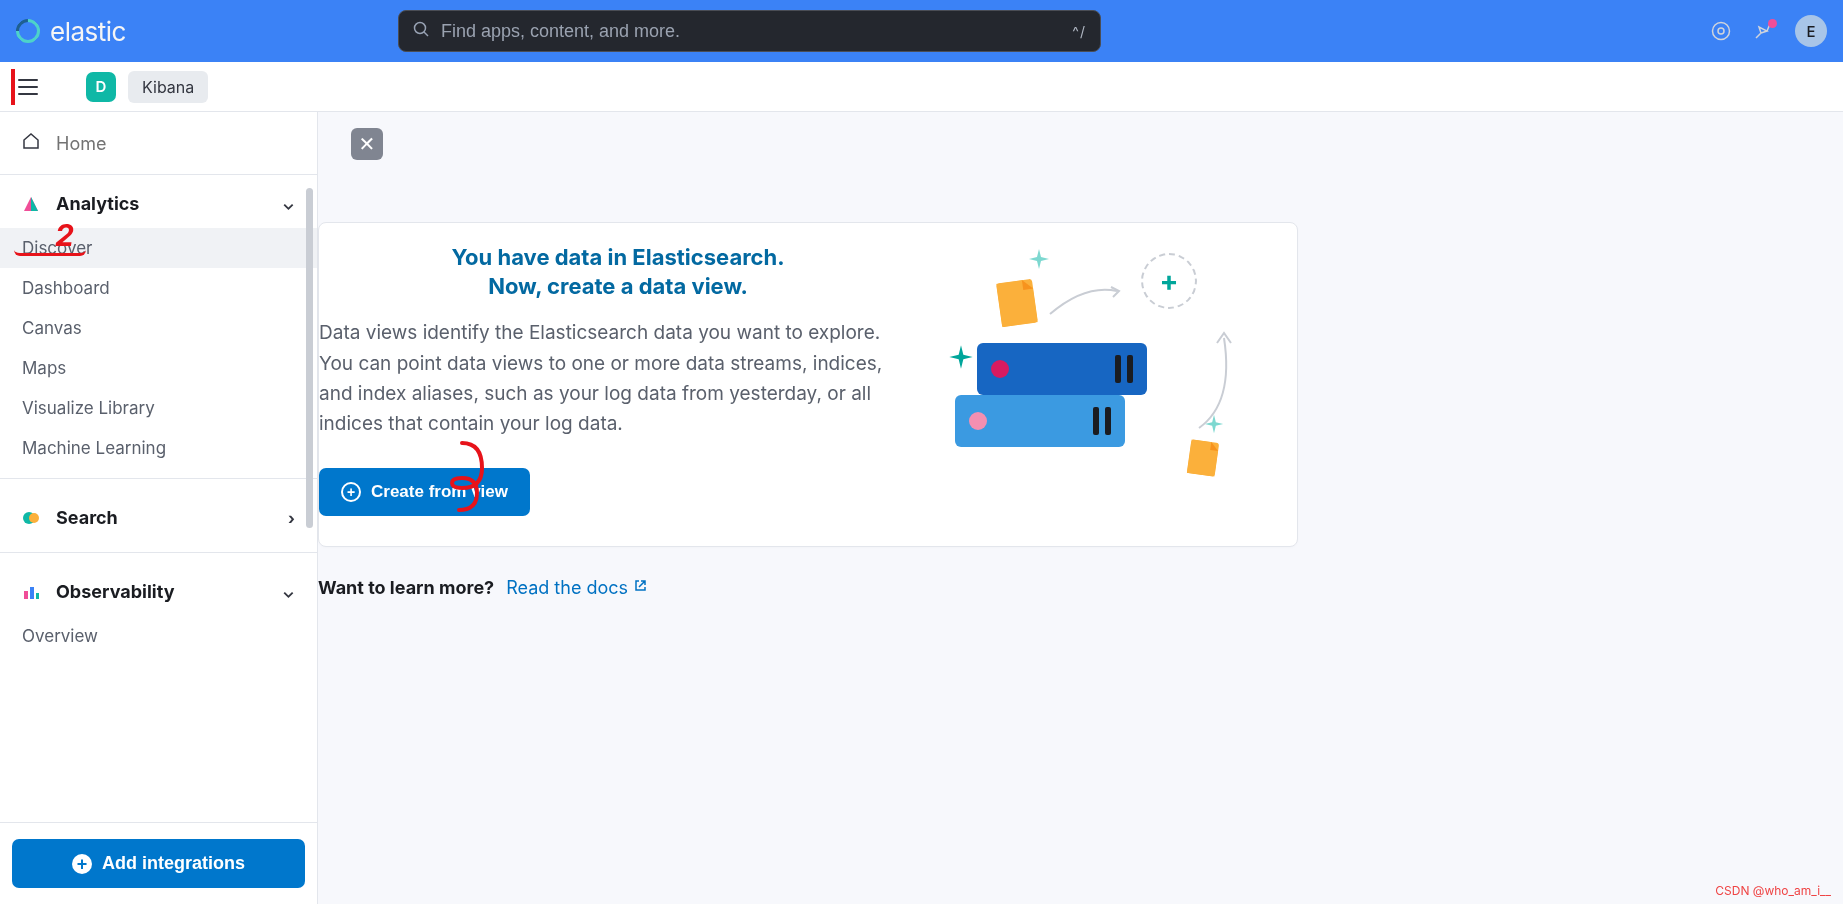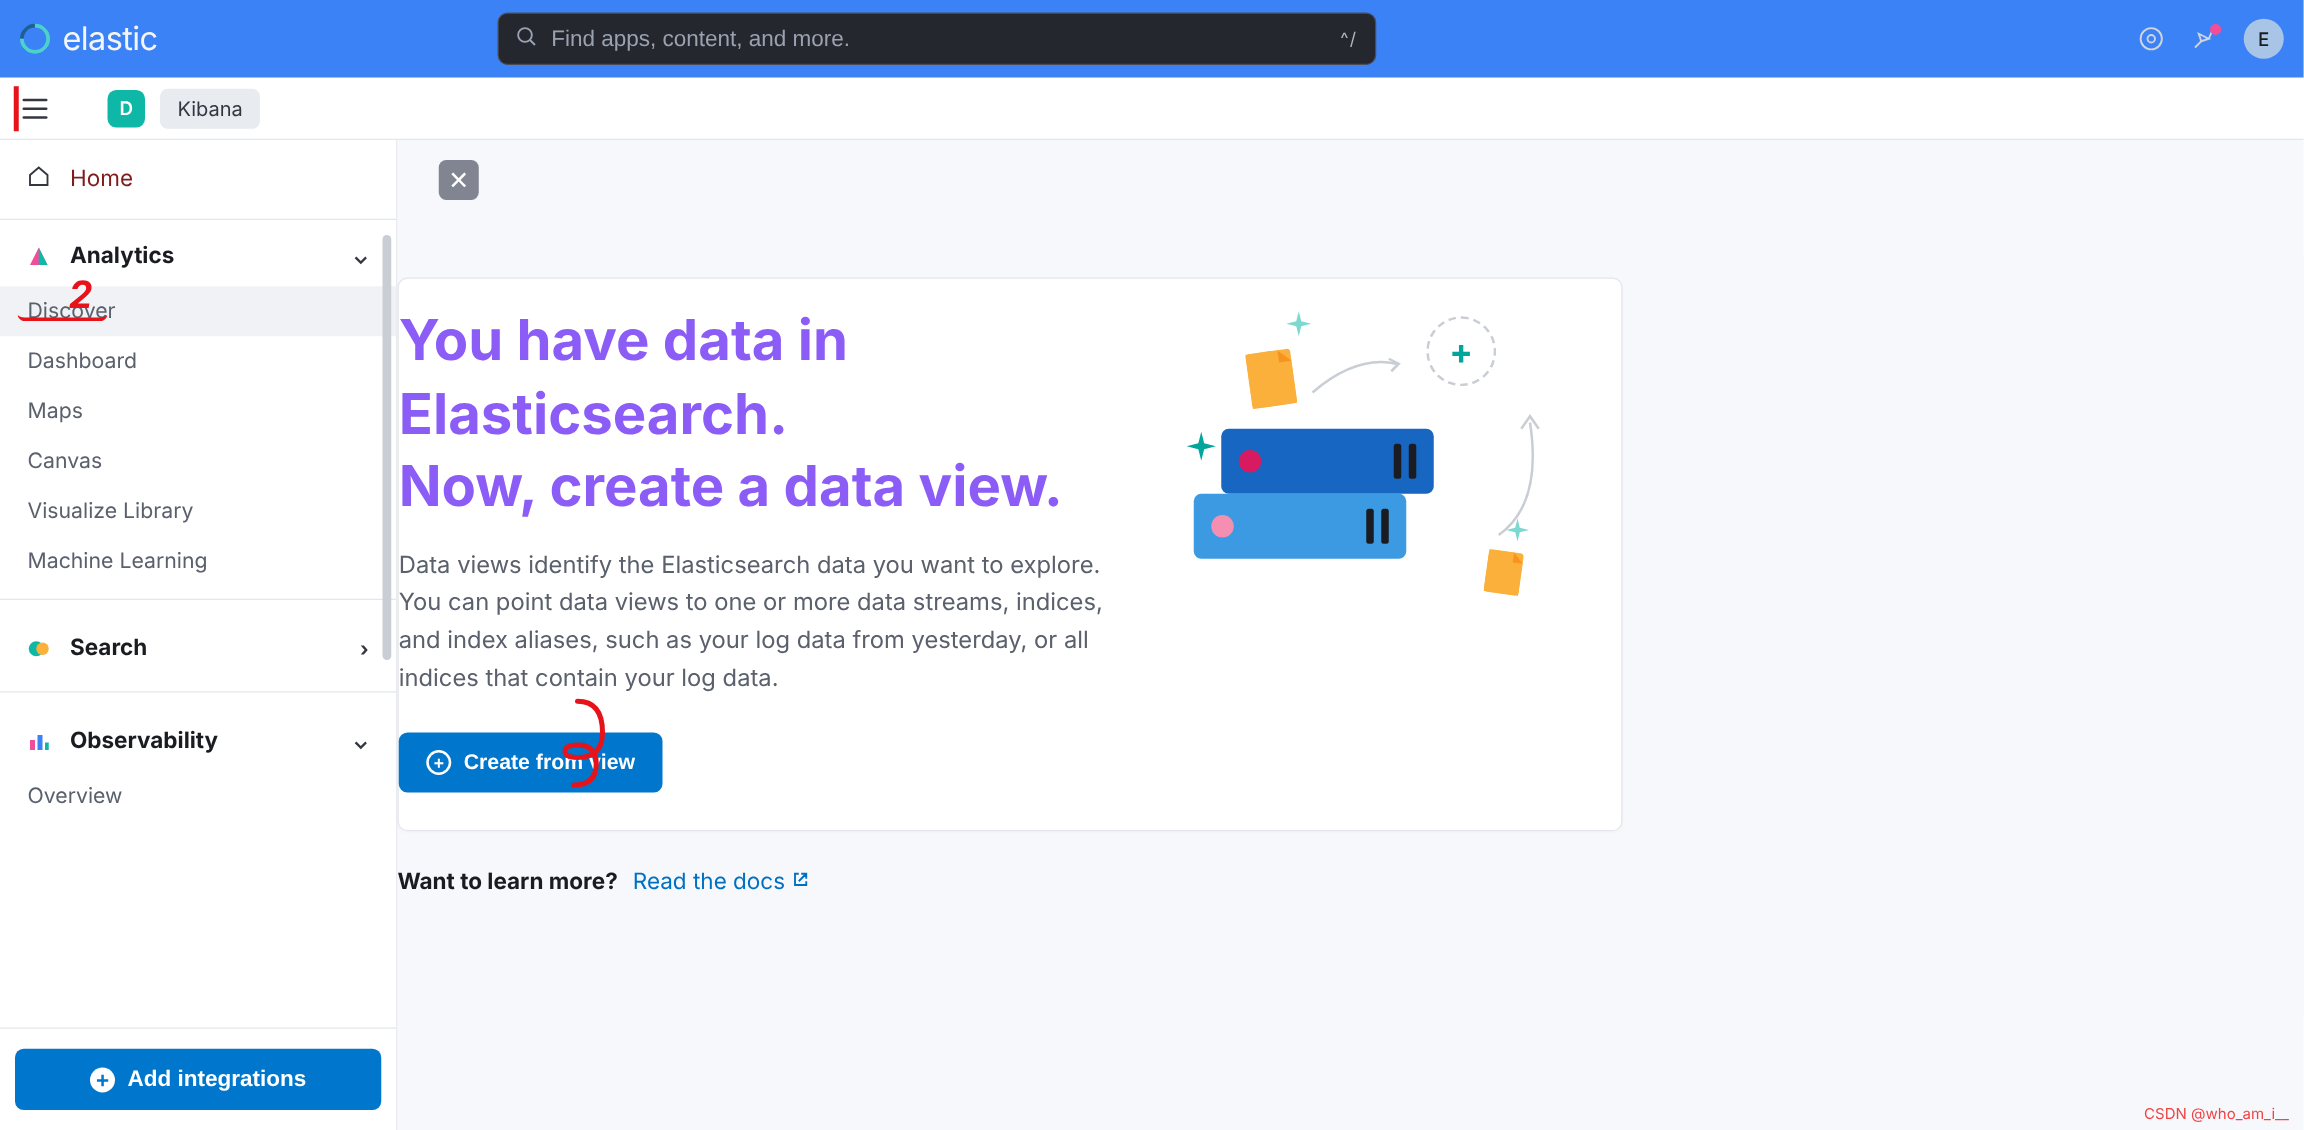--- a/index.html
+++ b/index.html
@@ -173,21 +173,21 @@
       top: 76px;
       height: 340px;
     }
     .nav-home {
       display: flex;
       align-items: center;
       gap: 16px;
       padding: 20px 22px;
       font-size: 18px;
       border-bottom: 1px solid #e3e6ec;
-      color: #7f1d1d;
+      color: #737373;
       cursor: pointer;
     }
     .home-icon-svg { width: 18px; height: 18px; }
     .section-header {
       display: flex;
       align-items: center;
       gap: 16px;
       padding: 18px 22px 14px;
       font-size: 18px;
       font-weight: 700;
@@ -267,25 +267,26 @@
       margin-left: -24px;
       box-shadow: 0 1px 3px rgba(0,0,0,0.02);
     }
     .card-inner {
       display: flex;
       gap: 40px;
       padding-right: 60px;
     }
     .card-text { flex: 1; }
     .card-title {
-      font-size: 45px;
+      font-size: 22px;
       font-weight: 700;
-      color: #8b5cf6;
+      color: #0369a1;
       line-height: 1.3;
       margin-bottom: 18px;
+      text-align: center;
     }
     .card-desc {
       font-size: 19px;
       line-height: 1.6;
       color: #5a606c;
       margin-bottom: 28px;
     }
     .create-btn {
       background: #0077cc;
       color: #fff;
@@ -475,22 +476,22 @@
         </span>
         <span>Analytics</span>
         <span class="chev">⌄</span>
       </div>
       <div class="nav-item active" style="position:relative;">
         <span>Discover</span>
         <span class="annot2">2</span>
         <span class="annot2-underline"></span>
       </div>
       <div class="nav-item"><span>Dashboard</span></div>
+      <div class="nav-item"><span>Canvas</span></div>
       <div class="nav-item"><span>Maps</span></div>
-      <div class="nav-item"><span>Canvas</span></div>
       <div class="nav-item"><span>Visualize Library</span></div>
       <div class="nav-item"><span>Machine Learning</span></div>
 
       <div class="section-divider"></div>
       <div class="section-header">
         <span class="section-icon">
           <svg width="18" height="18" viewBox="0 0 18 18">
               <circle cx="7" cy="9" r="6" fill="#0fb8a6"></circle>
               <circle cx="12" cy="9" r="5" fill="#fbb03b"></circle>
             </svg>

